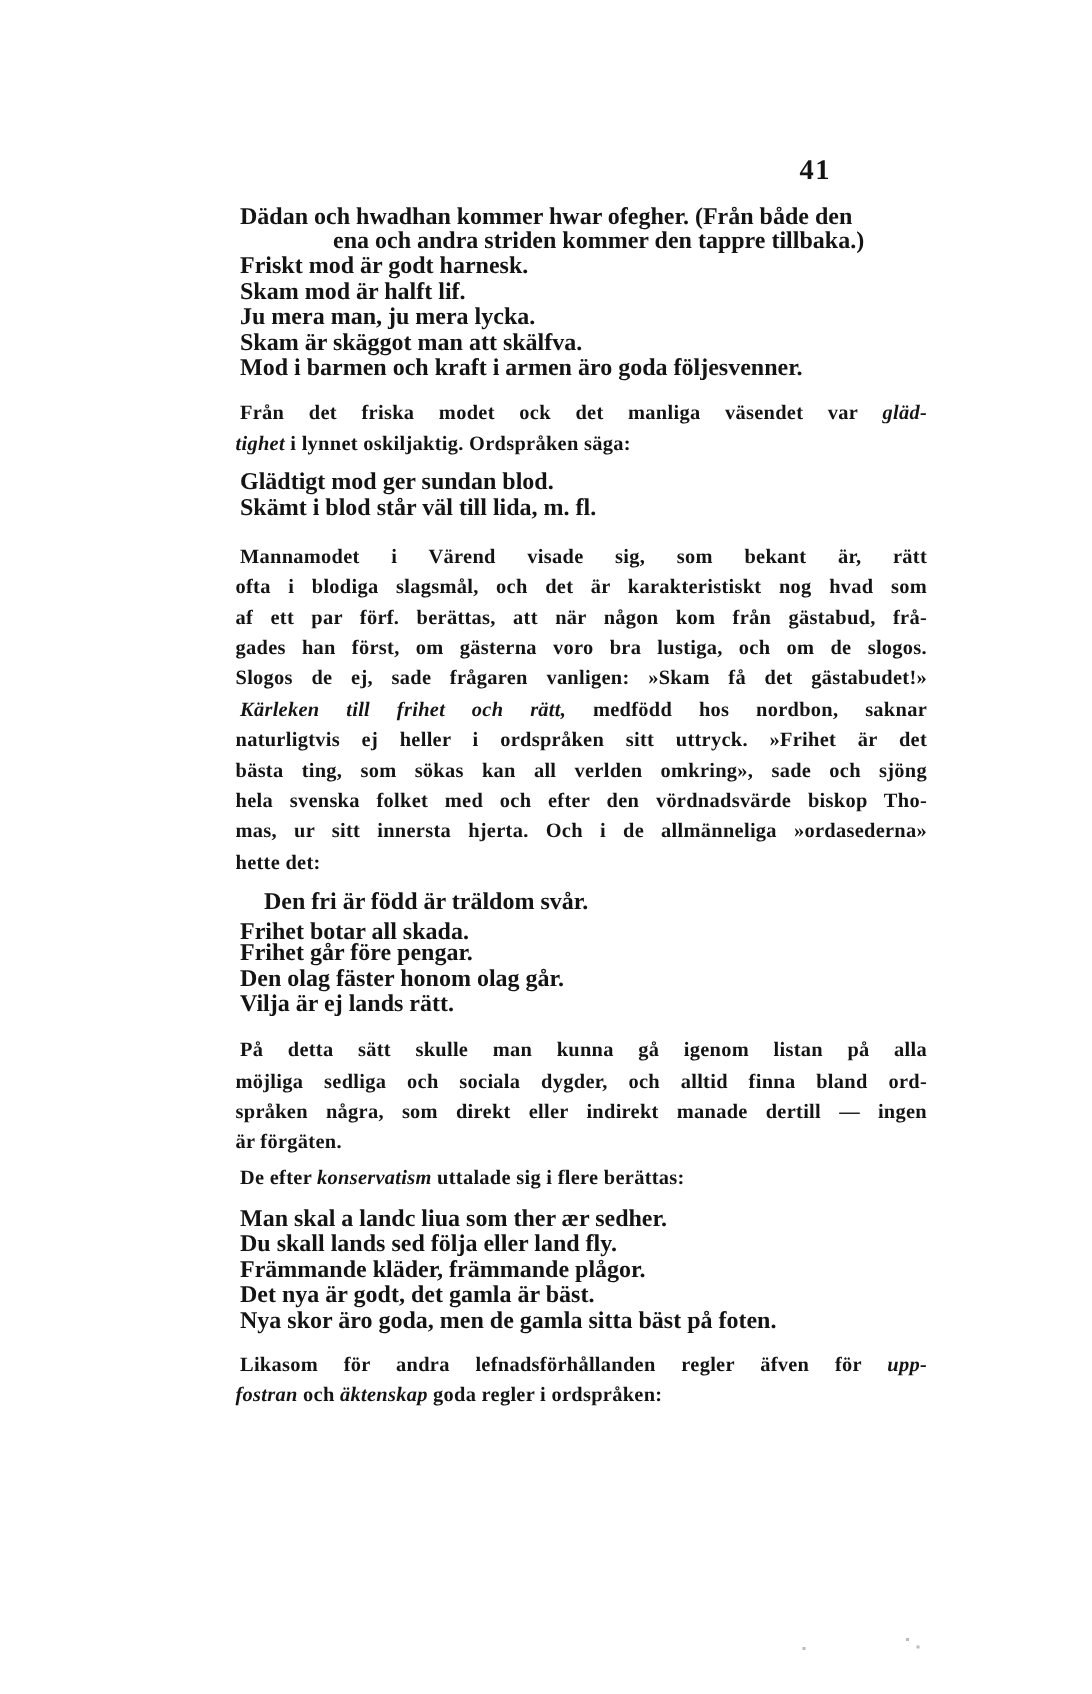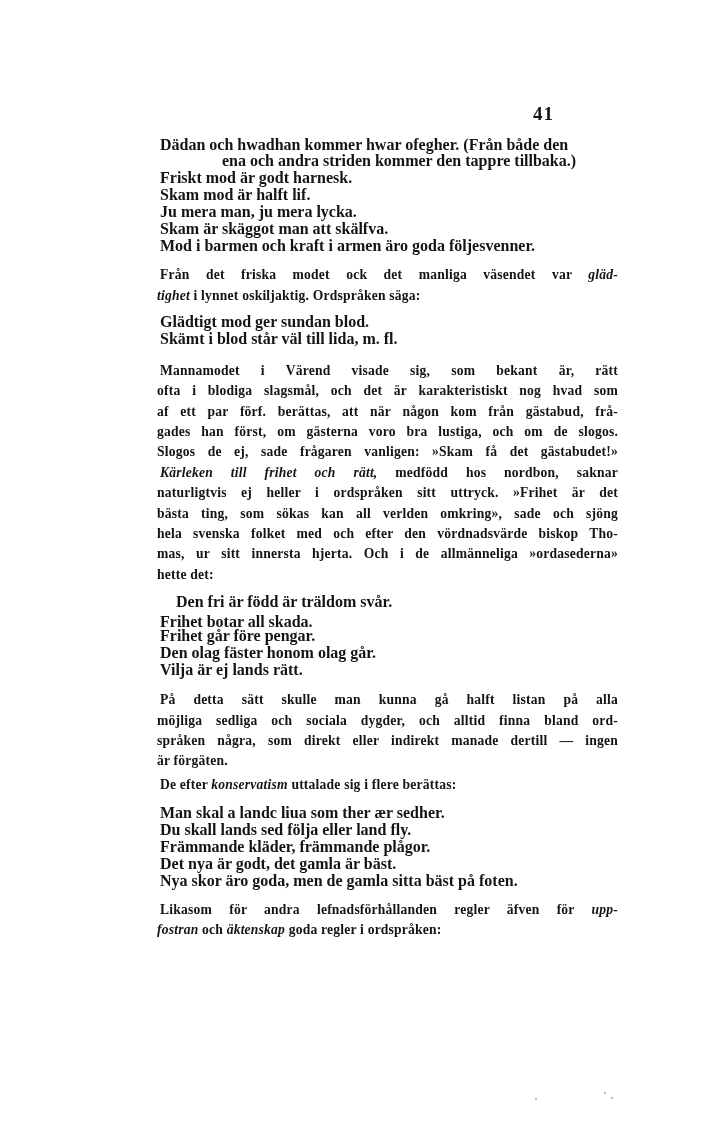--- a/index.html
+++ b/index.html
@@ -114,21 +114,21 @@
 
 <div class="block">
   <div class="line small" style="left:176px; top:594px;text-align:right;">Den fri är född är träldom svår.</div>
   <div class="line small" style="left:160px; top:614px;">Frihet botar all skada.</div>
   <div class="line small" style="left:160px; top:628px;">Frihet går före pengar.</div>
   <div class="line small" style="left:160px; top:645px;">Den olag fäster honom olag går.</div>
   <div class="line small" style="left:160px; top:662px;">Vilja är ej lands rätt.</div>
 </div>
 
 <div class="block">
-  <div class="line body-text justify indent" style="top:691px;">På detta sätt skulle man kunna gå halft listan på alla</div>
+  <div class="line body-text justify indent" style="top:691px;">På detta sätt skulle man kunna gå igenom listan på alla</div>
   <div class="line body-text justify" style="top:712px;">möjliga sedliga och sociala dygder, och alltid finna bland ord-</div>
   <div class="line body-text justify" style="top:732px;">språken några, som direkt eller indirekt manade dertill — ingen</div>
   <div class="line body-text" style="left:117px; top:752px;">är förgäten.</div>
 </div>
 
 <div class="block">
   <div class="line body-text" style="left:120px; top:776px;">
     <span>De efter </span><em>konservatism</em><span> uttalade sig i flere berättas:</span>
   </div>
 </div>

